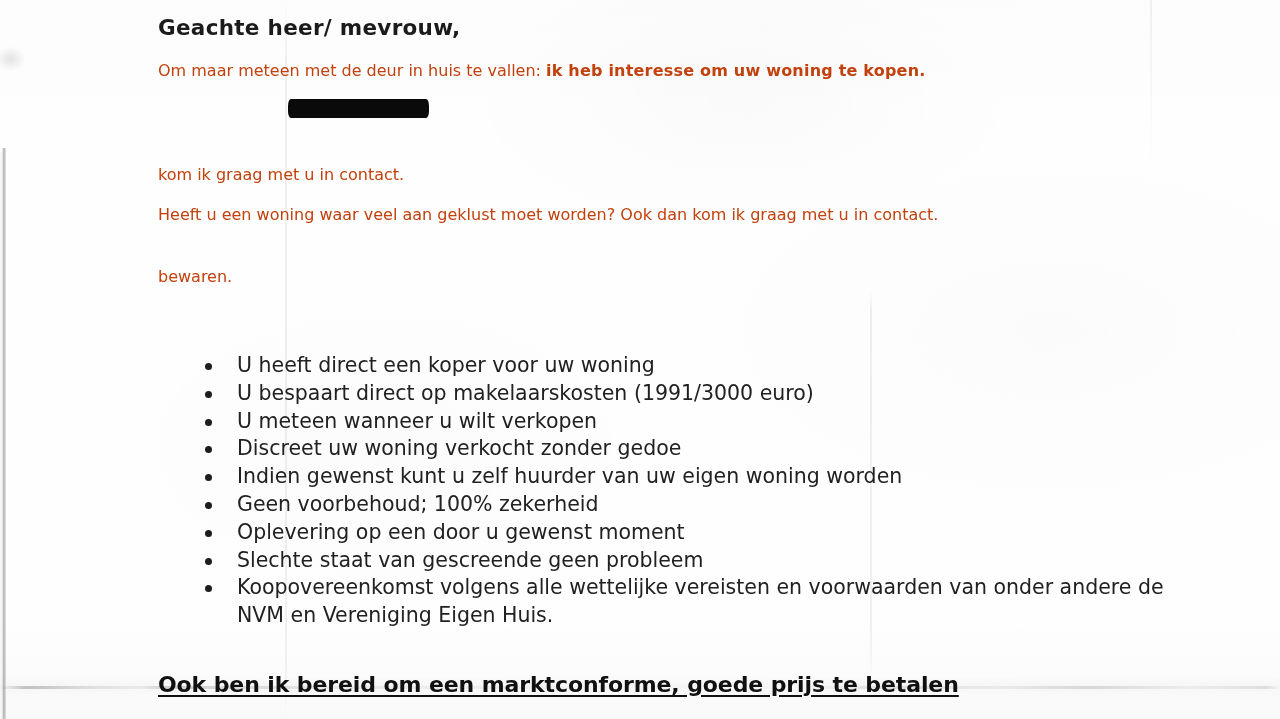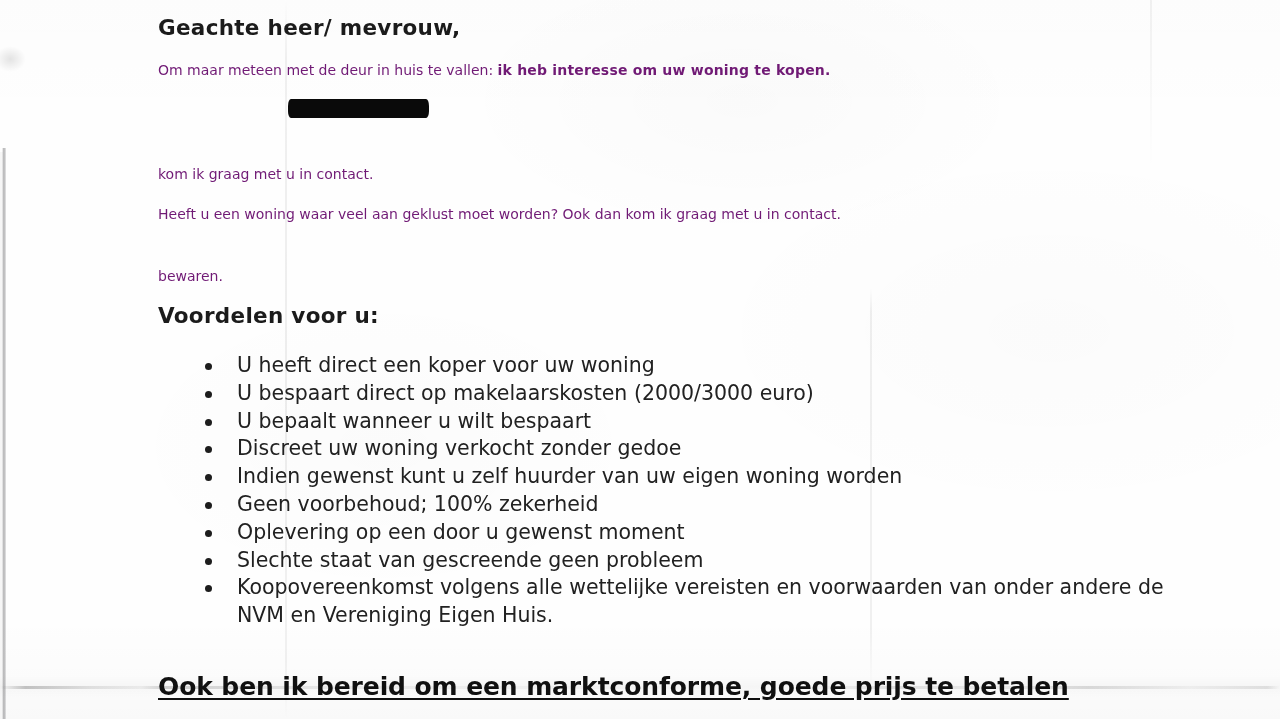--- a/index.html
+++ b/index.html
@@ -136,22 +136,22 @@
   .salutation {
     left: 158px;
     top: 15px;
     font-size: 21.5px;
     font-weight: bold;
     letter-spacing: 0.3px;
   }
 
   .para {
     position: absolute;
-    color: #701a75;
-    font-size: 14px;
+    color: #c2410c;
+    font-size: 16px;
     line-height: 31px;
     white-space: nowrap;
   }
 
   .p-intro     { left: 158px; top: 55px; }
   .p-intro b   { font-weight: bold; letter-spacing: 0.2px; }
 
   .p-name      { left: 158px; top: 97px; }
   .p-name-l2   { left: 158px; top: 128px; }
   .p-name-l3   { left: 158px; top: 159px; }
@@ -212,21 +212,21 @@
     position: absolute;
     left: 237px;
     top: 27.8px;
   }
   ul.benefits li.wrapped { height: 55.6px; }
 
   .closing {
     position: absolute;
     left: 158px;
     top: 672px;
-    font-size: 25px;
+    font-size: 22px;
     font-weight: bold;
     color: #101010;
     white-space: nowrap;
     text-decoration: underline;
     text-underline-offset: 3px;
     letter-spacing: -0.1px;
   }
 </style>
 </head>
 <body>
@@ -253,34 +253,33 @@
     <div class="redaction-bar"></div>
 
 
     <div class="para p-name-l3">kom ik graag met u in contact.</div>
 
     <div class="para p-klus-l1">Heeft u een woning waar veel aan geklust moet worden? Ook dan kom ik graag met u in contact.</div>
 
 
     <div class="para p-klus-l3">bewaren.</div>
 
-    <div class="line heading-voordelen">Voordelen voor u:</div>
 
     <ul class="benefits">
       <li>
         <span class="bullet"></span>
         <span class="btext">U heeft direct een koper voor uw woning</span>
       </li>
       <li>
         <span class="bullet"></span>
-        <span class="btext">U bespaart direct op makelaarskosten (2000/3000 euro)</span>
-      </li>
-      <li>
-        <span class="bullet"></span>
-        <span class="btext">U bepaalt wanneer u wilt bespaart</span>
+        <span class="btext">U bespaart direct op makelaarskosten (1991/3000 euro)</span>
+      </li>
+      <li>
+        <span class="bullet"></span>
+        <span class="btext">U meteen wanneer u wilt verkopen</span>
       </li>
       <li>
         <span class="bullet"></span>
         <span class="btext">Discreet uw woning verkocht zonder gedoe</span>
       </li>
       <li>
         <span class="bullet"></span>
         <span class="btext">Indien gewenst kunt u zelf huurder van uw eigen woning worden</span>
       </li>
       <li>

